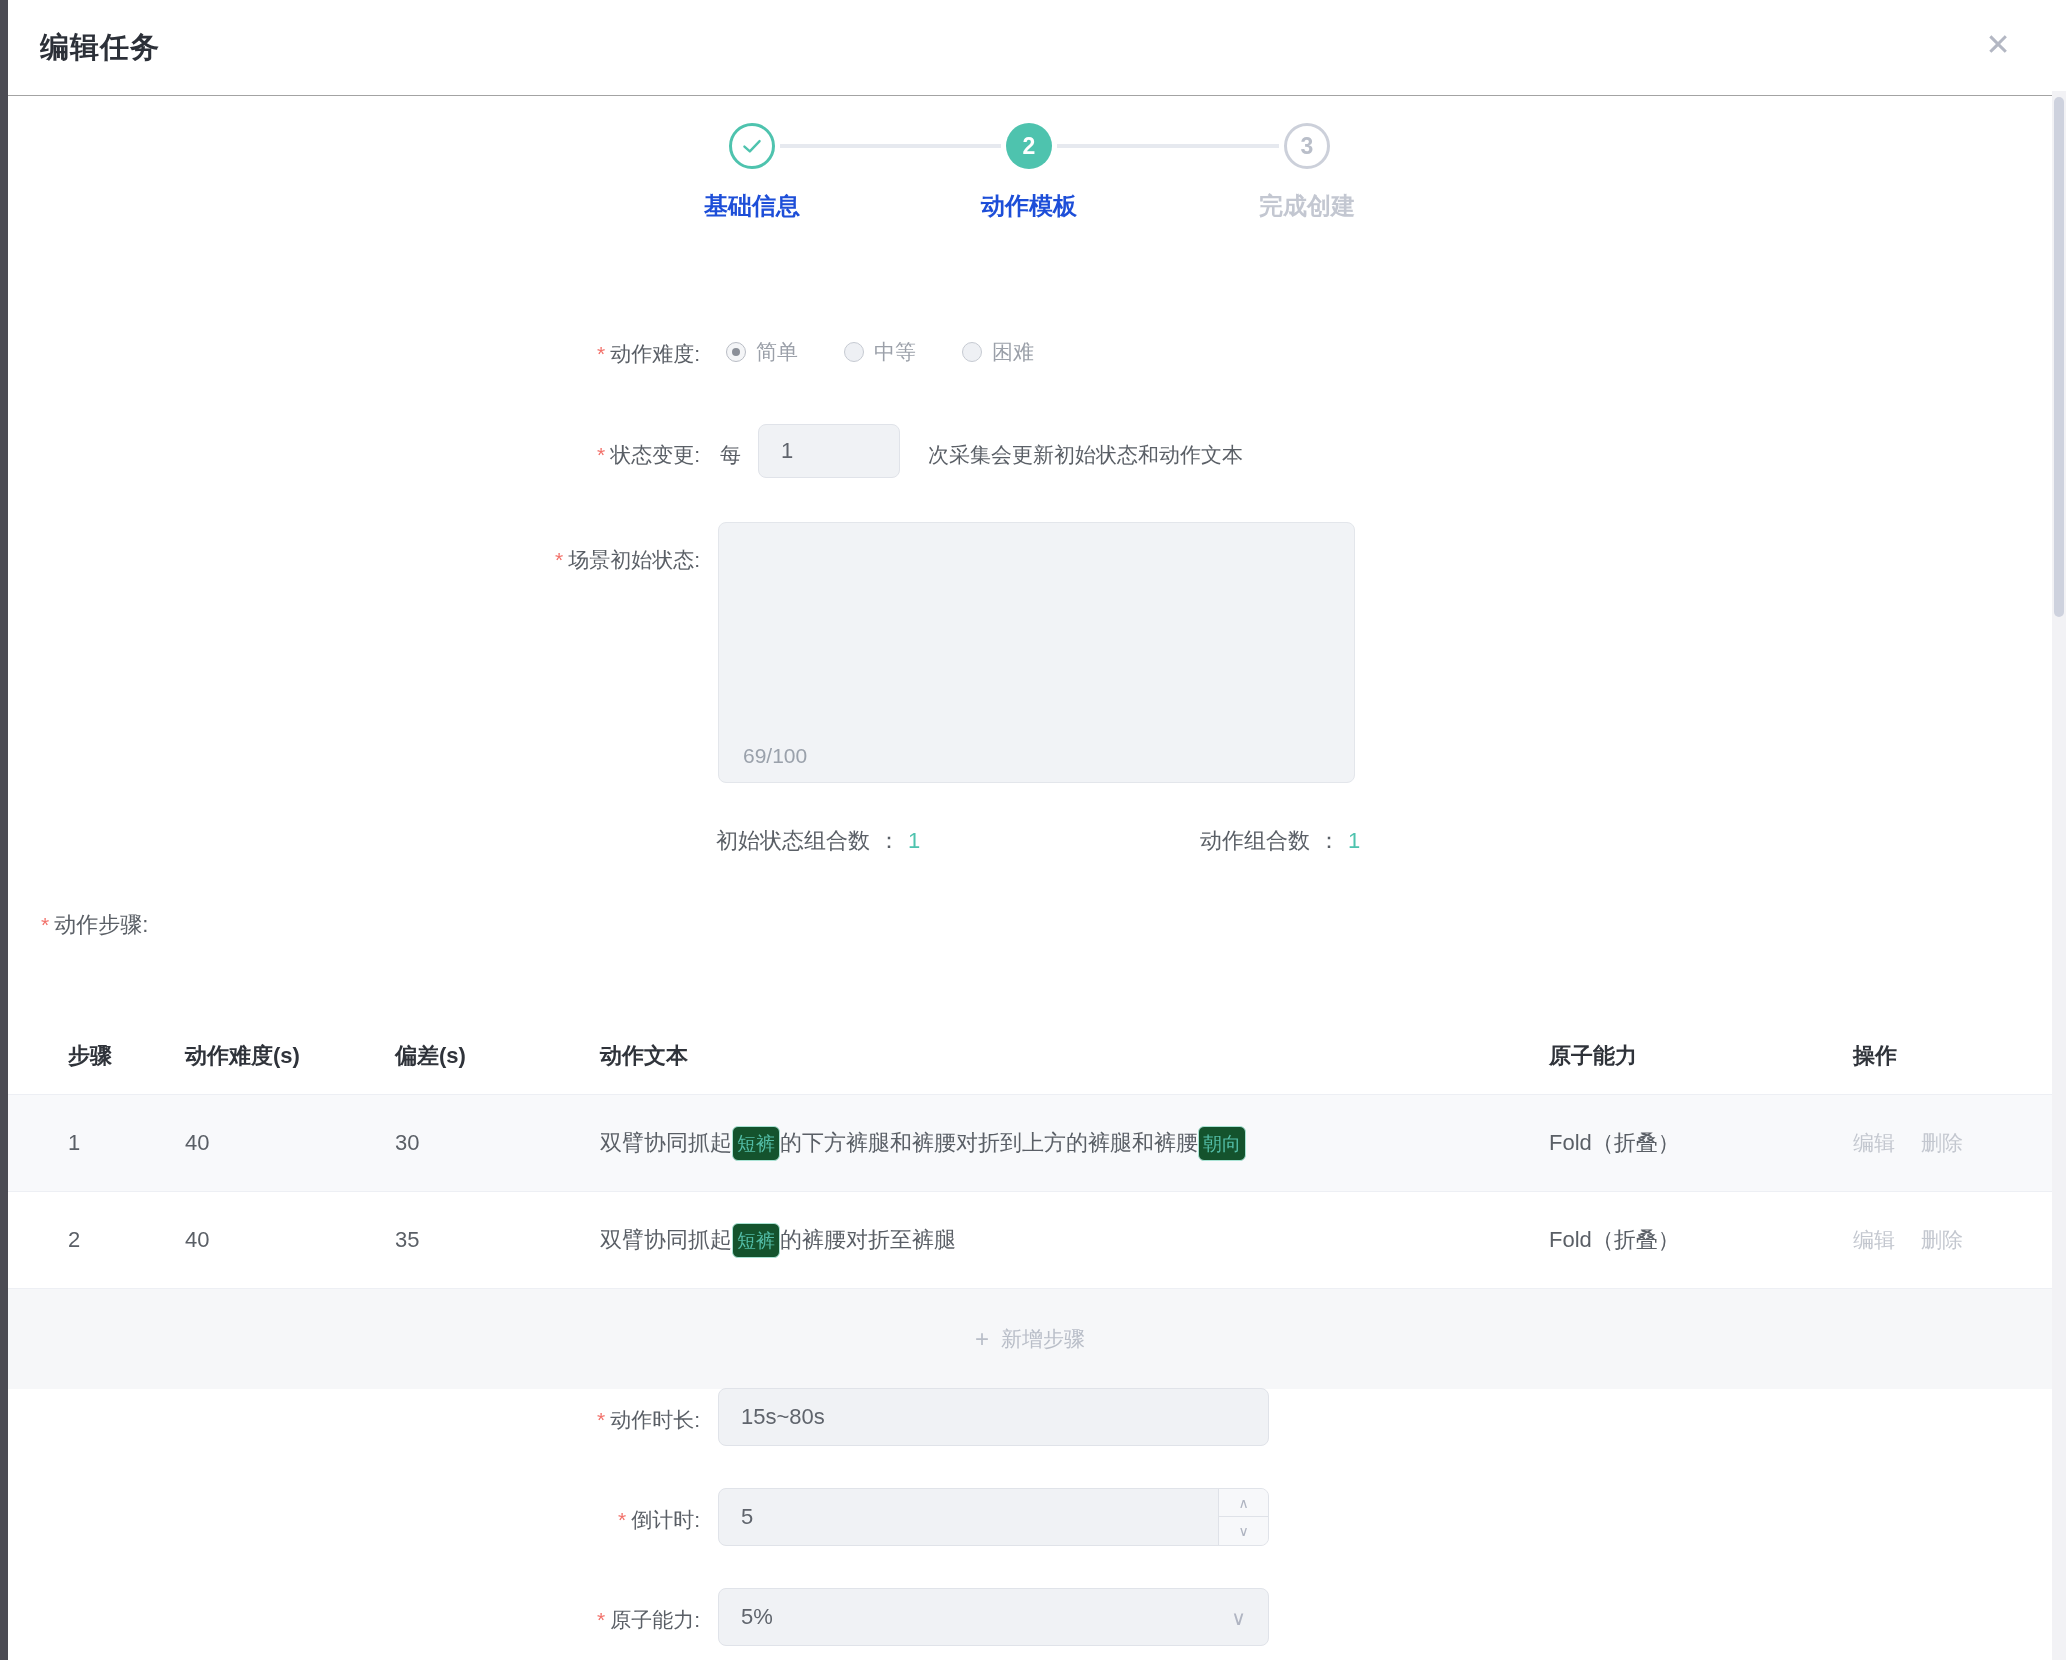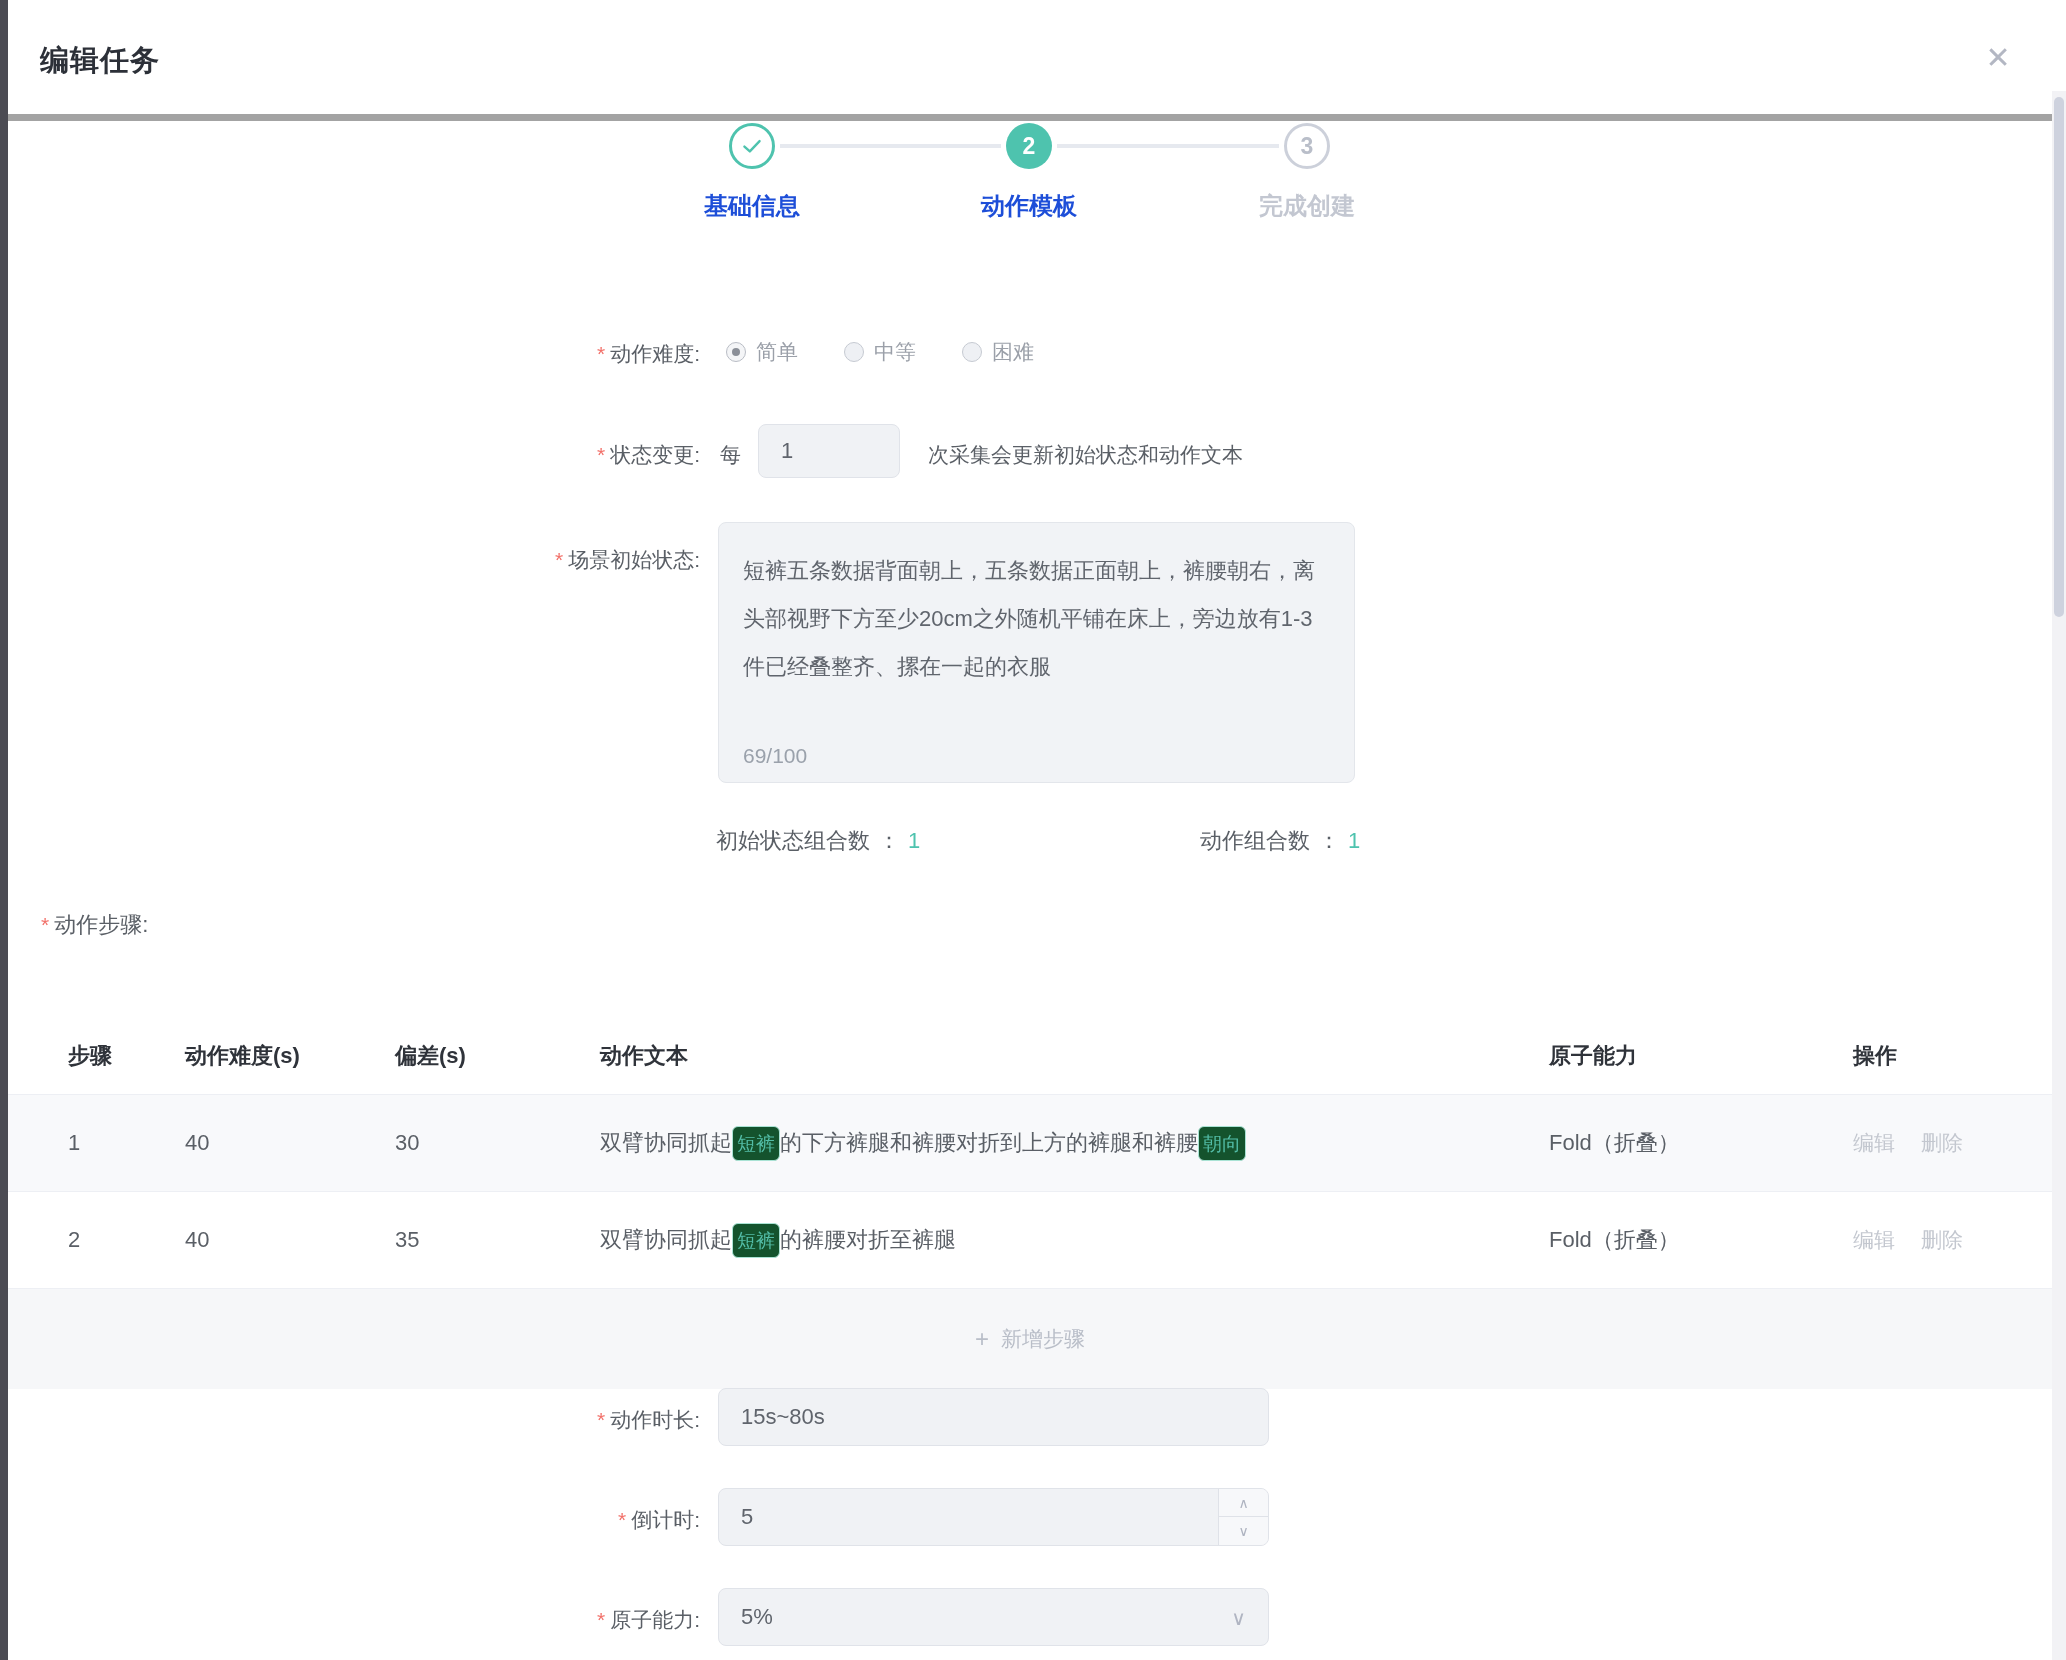--- a/index.html
+++ b/index.html
@@ -10,21 +10,21 @@
     font-family: "Liberation Sans", sans-serif;
     overflow: hidden;
     color: #5a5f66;
   }
   .abs { position: absolute; }
 
   
   .left-strip { left:0; top:0; width:8px; height:1660px; background:#4b4b53; }
 
   
-  .hdr { left:8px; top:13px; width:2058px; height:108px; background:#fff; border-bottom:7px solid #a3a3a3; }
+  .hdr { left:8px; top:0; width:2058px; height:96px; background:#fff; border-bottom:1px solid #a3a3a3; }
   .title { position:absolute; left:32px; top:28px; font-size:29px; font-weight:700; color:#2c3038; letter-spacing:1px; }
   .close { position:absolute; left:1968px; top:22px; width:44px; height:44px; font-size:30px; color:#b3b7c3;
            display:flex; align-items:center; justify-content:center; cursor:pointer; }
 
   
   .scroll-track { left:2052px; top:91px; width:14px; height:1569px; background:#f2f2f5; }
   .scroll-thumb { position:absolute; left:2px; top:6px; width:10px; height:520px; background:#ced2de; border-radius:5px; }
 
   
   .step-circle { width:46px; height:46px; border-radius:50%; display:flex; align-items:center; justify-content:center;
@@ -143,21 +143,20 @@
 <div class="abs plain" style="left:720px; top:441px;">每</div>
 <div class="abs ibox" style="left:758px; top:424px; width:142px; height:54px;">
   <span>1</span>
 </div>
 <div class="abs plain" style="left:928px; top:441px;">次采集会更新初始状态和动作文本</div>
 
 <div class="abs flabel" style="left:340px; top:546px;">
   <span class="req">*</span><span>场景初始状态:</span>
 </div>
 <div class="abs tarea">
-  <div class="tarea-text">短裤五条数据背面朝上，五条数据正面朝上，裤腰朝右，离头部视野下方至少20cm之外随机平铺在床上，旁边放有1-3件已经叠整齐、摞在一起的衣服</div>
   <div class="tarea-counter">69/100</div>
 </div>
 
 <div class="abs combo" style="left:716px; top:826px;">
   <span>初始状态组合数</span>
   <span class="sep">：</span>
   <span class="val">1</span>
 </div>
 <div class="abs combo" style="left:1200px; top:826px;">
   <span>动作组合数</span>

